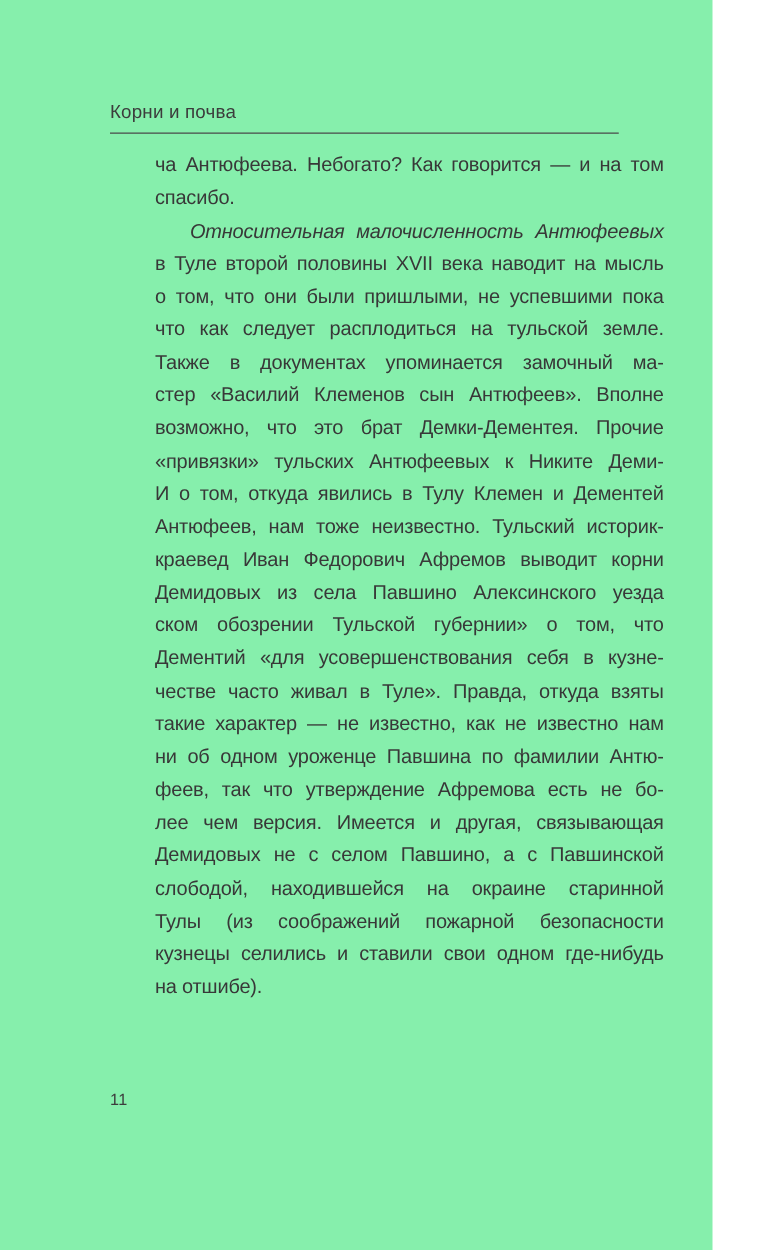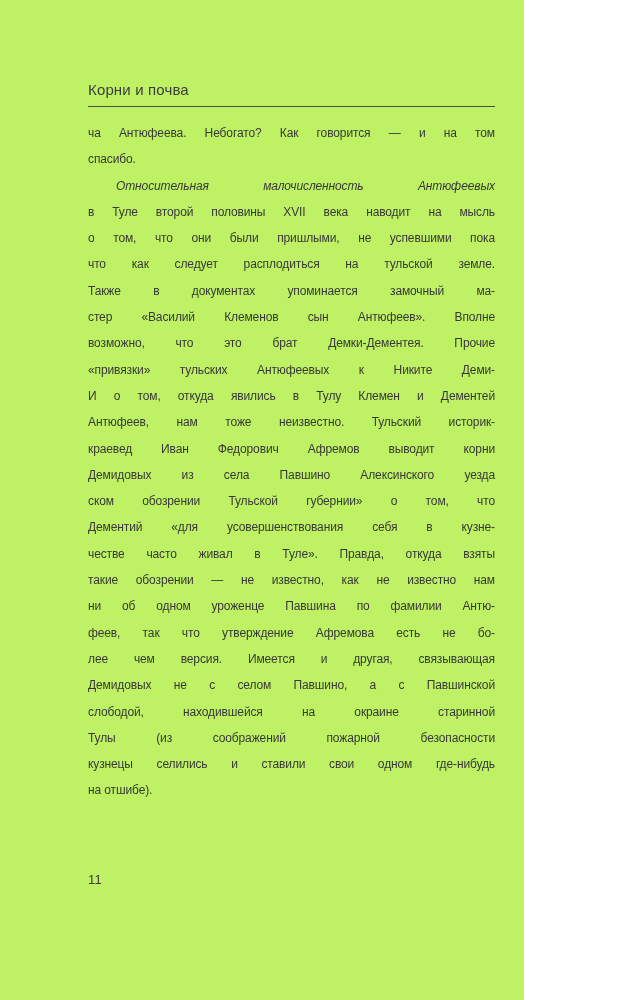--- a/index.html
+++ b/index.html
@@ -2,23 +2,23 @@
 <html lang="ru"><head>
 <meta charset="utf-8">
 <style>
   html, body {
     margin: 0;
     padding: 0;
     background: #ffffff;
   }
   .book-page {
     position: relative;
-    width: 524px;
+    width: 570px;
     height: 1000px;
-    background: #bef264;
+    background: #86efac;
     overflow: hidden;
     font-family: "Liberation Sans", "DejaVu Sans", sans-serif;
   }
   .column {
     position: absolute;
     left: 88px;
     width: 407px;
   }
   .running-header {
     top: 80px;
@@ -31,22 +31,23 @@
     position: absolute;
     left: 88px;
     top: 106px;
     width: 407px;
     height: 0;
     border-top: 1.4px solid #4a4a4a;
   }
   .body-text {
     top: 120px;
     color: #383838;
-    font-size: 12px;
+    font-size: 16px;
     letter-spacing: -0.01em;
+    margin-left: 36px;
   }
   .line {
     height: 26.3px;
     line-height: 26.3px;
     white-space: nowrap;
     overflow: visible;
   }
   .line.j {
     white-space: normal;
     text-align: justify;
@@ -90,21 +91,21 @@
     <div class="line j">стер «Василий Клеменов сын Антюфеев». Вполне</div>
     <div class="line j">возможно, что это брат Демки-Дементея. Прочие</div>
     <div class="line j">«привязки» тульских Антюфеевых к Никите Деми-</div>
     <div class="line j">И о том, откуда явились в Тулу Клемен и Дементей</div>
     <div class="line j">Антюфеев, нам тоже неизвестно. Тульский историк-</div>
     <div class="line j">краевед Иван Федорович Афремов выводит корни</div>
     <div class="line j">Демидовых из села Павшино Алексинского уезда</div>
     <div class="line j">ском обозрении Тульской губернии» о том, что</div>
     <div class="line j">Дементий «для усовершенствования себя в кузне-</div>
     <div class="line j">честве часто живал в Туле». Правда, откуда взяты</div>
-    <div class="line j">такие обозрении — не известно, как не известно нам</div>
+    <div class="line j">такие характер — не известно, как не известно нам</div>
     <div class="line j">ни об одном уроженце Павшина по фамилии Антю-</div>
     <div class="line j">феев, так что утверждение Афремова есть не бо-</div>
     <div class="line j">лее чем версия. Имеется и другая, связывающая</div>
     <div class="line j">Демидовых не с селом Павшино, а с Павшинской</div>
     <div class="line j">слободой, находившейся на окраине старинной</div>
     <div class="line j">Тулы (из соображений пожарной безопасности</div>
     <div class="line j">кузнецы селились и ставили свои одном где-нибудь</div>
     <div class="line l">на отшибе).</div>
   </div>
 

